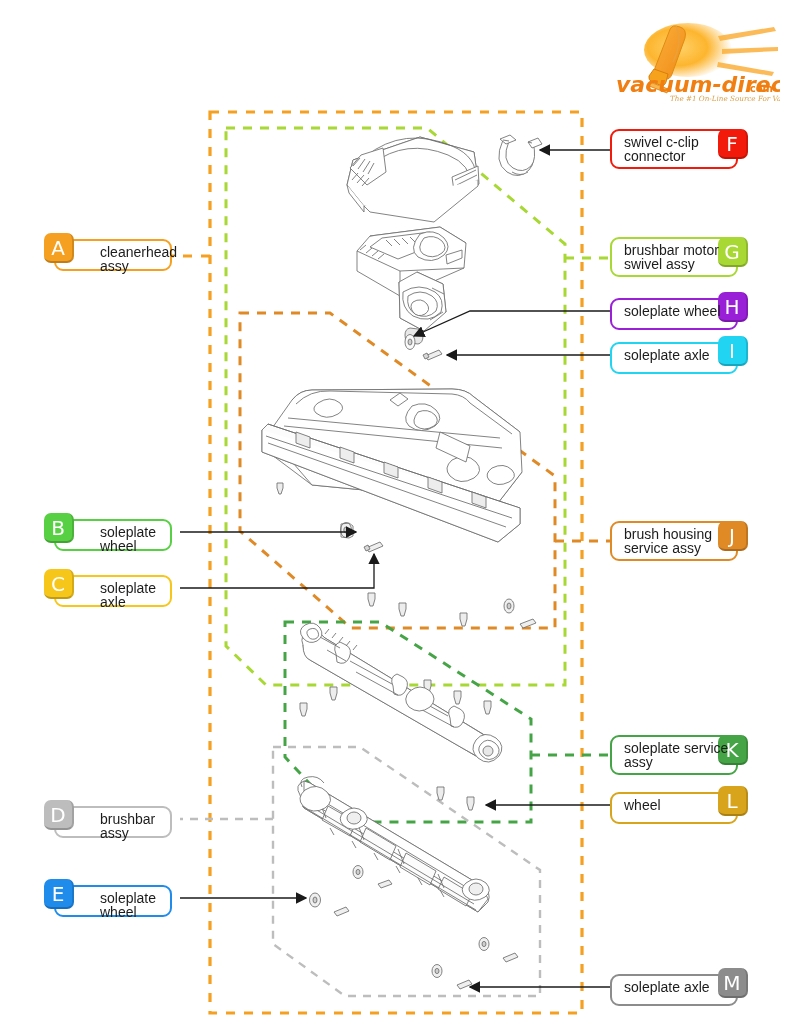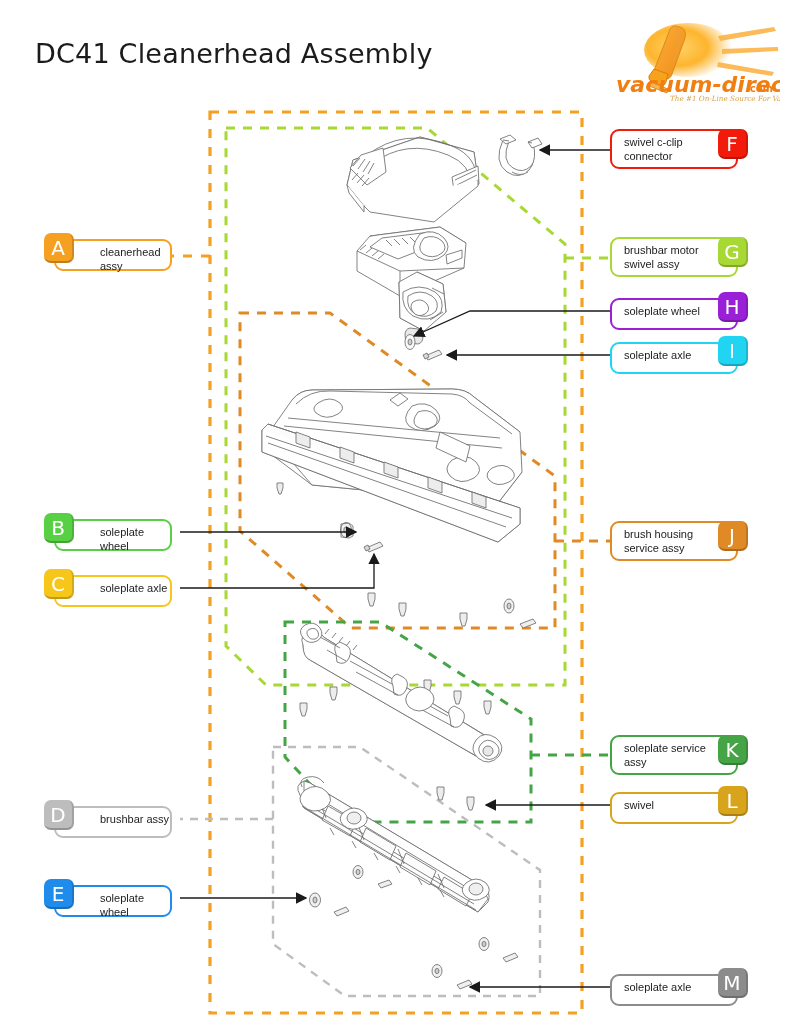--- a/index.html
+++ b/index.html
@@ -24,21 +24,21 @@
 
   
   .callout{position:absolute;height:38px;}
   .callout .box{
     position:absolute;top:6px;height:32px;
     background:#fff;border:2.2px solid #888;border-radius:9px;
     box-sizing:border-box;
   }
   .callout.two .box{top:0px;height:40px;}
   .callout .txt{
-    position:absolute;color:#1c1c1c;font-size:11px;line-height:13.5px;
+    position:absolute;color:#1c1c1c;font-size:14px;line-height:13.5px;
     white-space:pre-line;
   }
   .callout .badge{
     position:absolute;top:0;width:30px;height:30px;border-radius:7px;
     color:#fff;font-size:20px;line-height:30px;text-align:center;
     font-family:"DejaVu Sans", sans-serif;
     box-sizing:border-box;
     border-bottom:2px solid rgba(0,0,0,.22);
     border-right:2px solid rgba(0,0,0,.14);
   }
@@ -50,21 +50,20 @@
   .callout.right .box{left:0;right:10px;}
   .callout.right .badge{right:0px;}
   .callout.right .txt{left:14px;top:13px;}
   .callout.right.two .txt{top:7px;}
 </style>
 </head>
 <body>
 
 <div id="root">
 
-  <div class="page-title">DC41 Cleanerhead Assembly</div>
 
   <svg class="logo" viewBox="0 0 166 82">
     <defs>
       <radialGradient id="sunG" cx="38%" cy="45%" r="62%">
         <stop offset="0%" stop-color="#FFD36B"></stop>
         <stop offset="55%" stop-color="#FDB52E"></stop>
         <stop offset="100%" stop-color="#FFFFFF"></stop>
       </radialGradient>
       <linearGradient id="vacG" x1="0" y1="0" x2="1" y2="1">
         <stop offset="0%" stop-color="#FBB03B"></stop>
@@ -375,21 +374,21 @@
   <div class="callout right two" style="left:610px;top:735px;width:138px;">
     <div class="box" style="border-color:#45A546;"></div>
     <div class="badge" style="background:#45A546;">K</div>
     <div class="txt">soleplate service
 assy</div>
   </div>
 
   <div class="callout right" style="left:610px;top:786px;width:138px;">
     <div class="box" style="border-color:#D8A41B;"></div>
     <div class="badge" style="background:#D8A41B;">L</div>
-    <div class="txt">swivel</div>
+    <div class="txt">wheel</div>
   </div>
 
   <div class="callout right" style="left:610px;top:968px;width:138px;">
     <div class="box" style="border-color:#8C8C8C;"></div>
     <div class="badge" style="background:#8C8C8C;">M</div>
     <div class="txt">soleplate axle</div>
   </div>
 
 </div>
 

